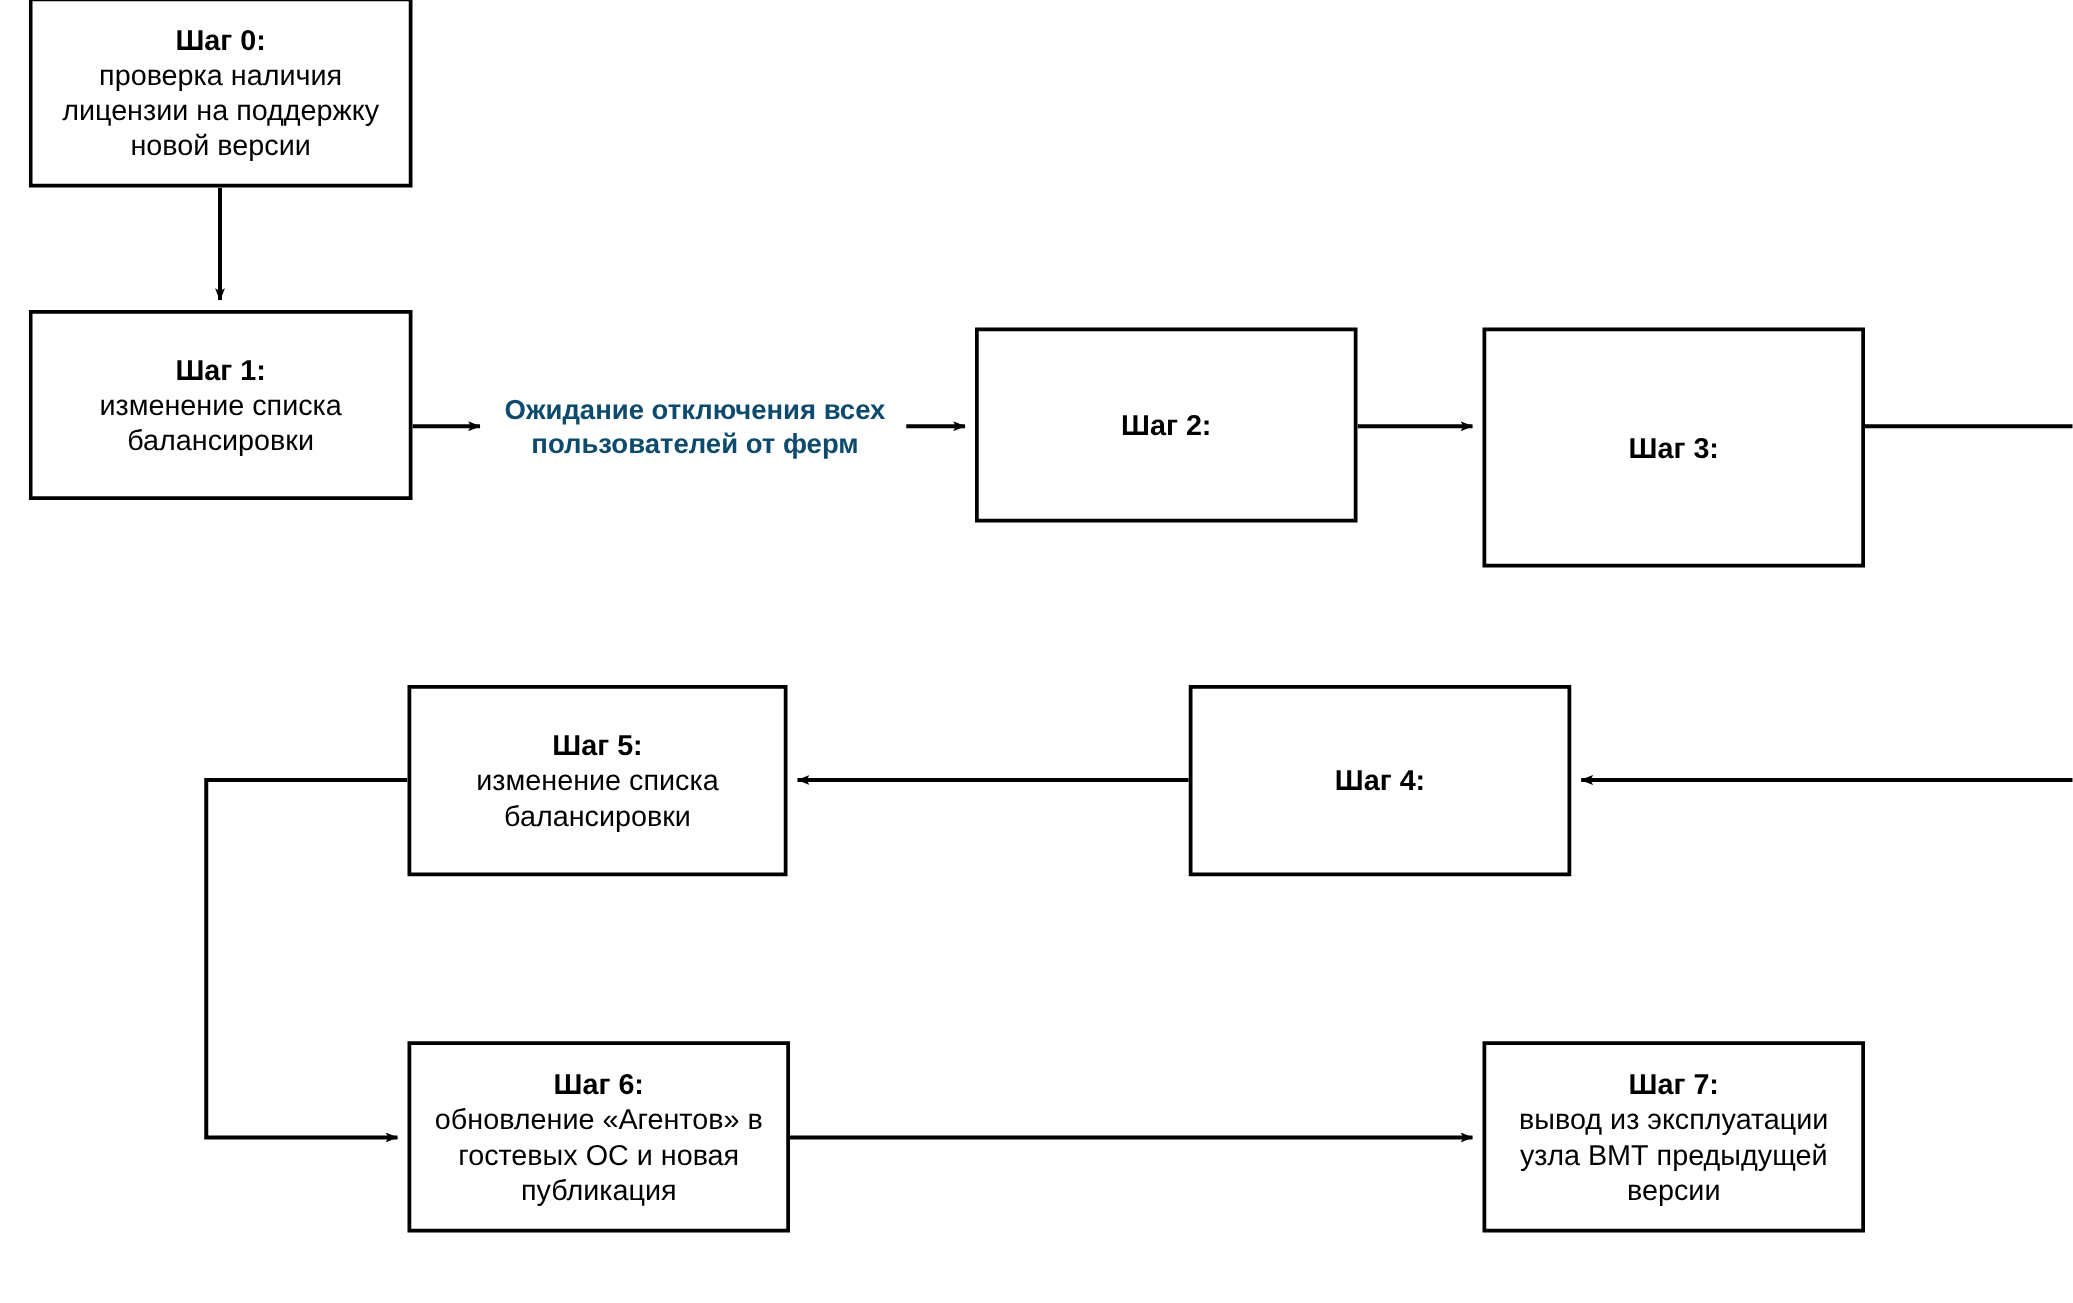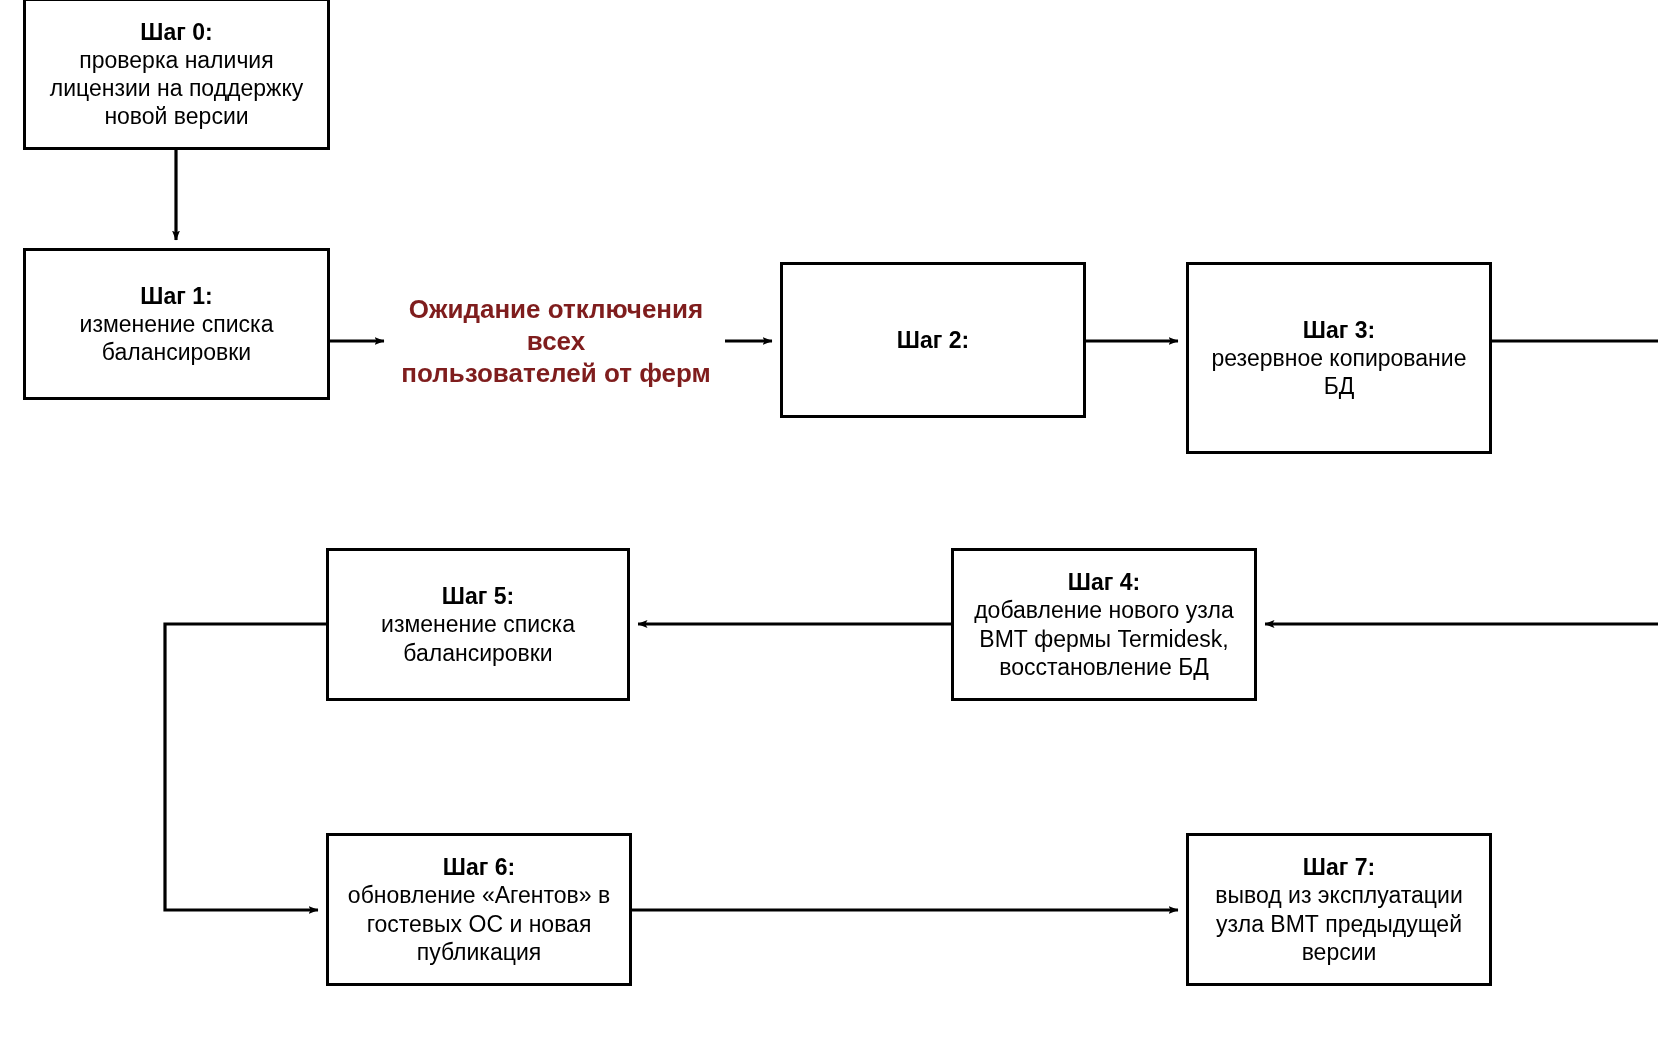--- a/index.html
+++ b/index.html
@@ -46,29 +46,29 @@
     white-space: nowrap;
   }
   .node .body {
     font-weight: normal;
     white-space: pre-line;
     text-align: center;
   }
   .floating-label {
     position: absolute;
     text-align: center;
-    font-size: 26px;
+    font-size: 22px;
     font-weight: bold;
     line-height: 1.22;
-    color: #7f1d1d;
+    color: #0c4a6e;
     background: #ffffff;
     white-space: pre-line;
     display: flex;
     align-items: center;
-    justify-content: flex-start;
+    justify-content: center;
   }
 
   
   #node-step0 { left: 0px;    top: -2px;  width: 307px; height: 152px; }
   #node-step1 { left: 0px;    top: 248px; width: 307px; height: 152px; }
   #node-step2 { left: 757px;  top: 262px; width: 306px; height: 156px; }
   #node-step3 { left: 1163px; top: 262px; width: 306px; height: 192px; }
   #node-step4 { left: 928px;  top: 548px; width: 306px; height: 153px; }
   #node-step5 { left: 303px;  top: 548px; width: 304px; height: 153px; }
   #node-step6 { left: 303px;  top: 833px; width: 306px; height: 153px; }
@@ -138,28 +138,24 @@
     <span>Ожидание отключения всех
 пользователей от ферм</span>
   </div>
 
   <div class="node" id="node-step2">
     <div class="title">Шаг 2:</div>
   </div>
 
   <div class="node" id="node-step3">
     <div class="title">Шаг 3:</div>
-    <div class="body">резервное копирование БД</div>
   </div>
 
   <div class="node" id="node-step4">
     <div class="title">Шаг 4:</div>
-    <div class="body">добавление нового узла
-ВМТ фермы Termidesk,
-восстановление БД</div>
   </div>
 
   <div class="node" id="node-step5">
     <div class="title">Шаг 5:</div>
     <div class="body">изменение списка
 балансировки</div>
   </div>
 
   <div class="node" id="node-step6">
     <div class="title">Шаг 6:</div>

